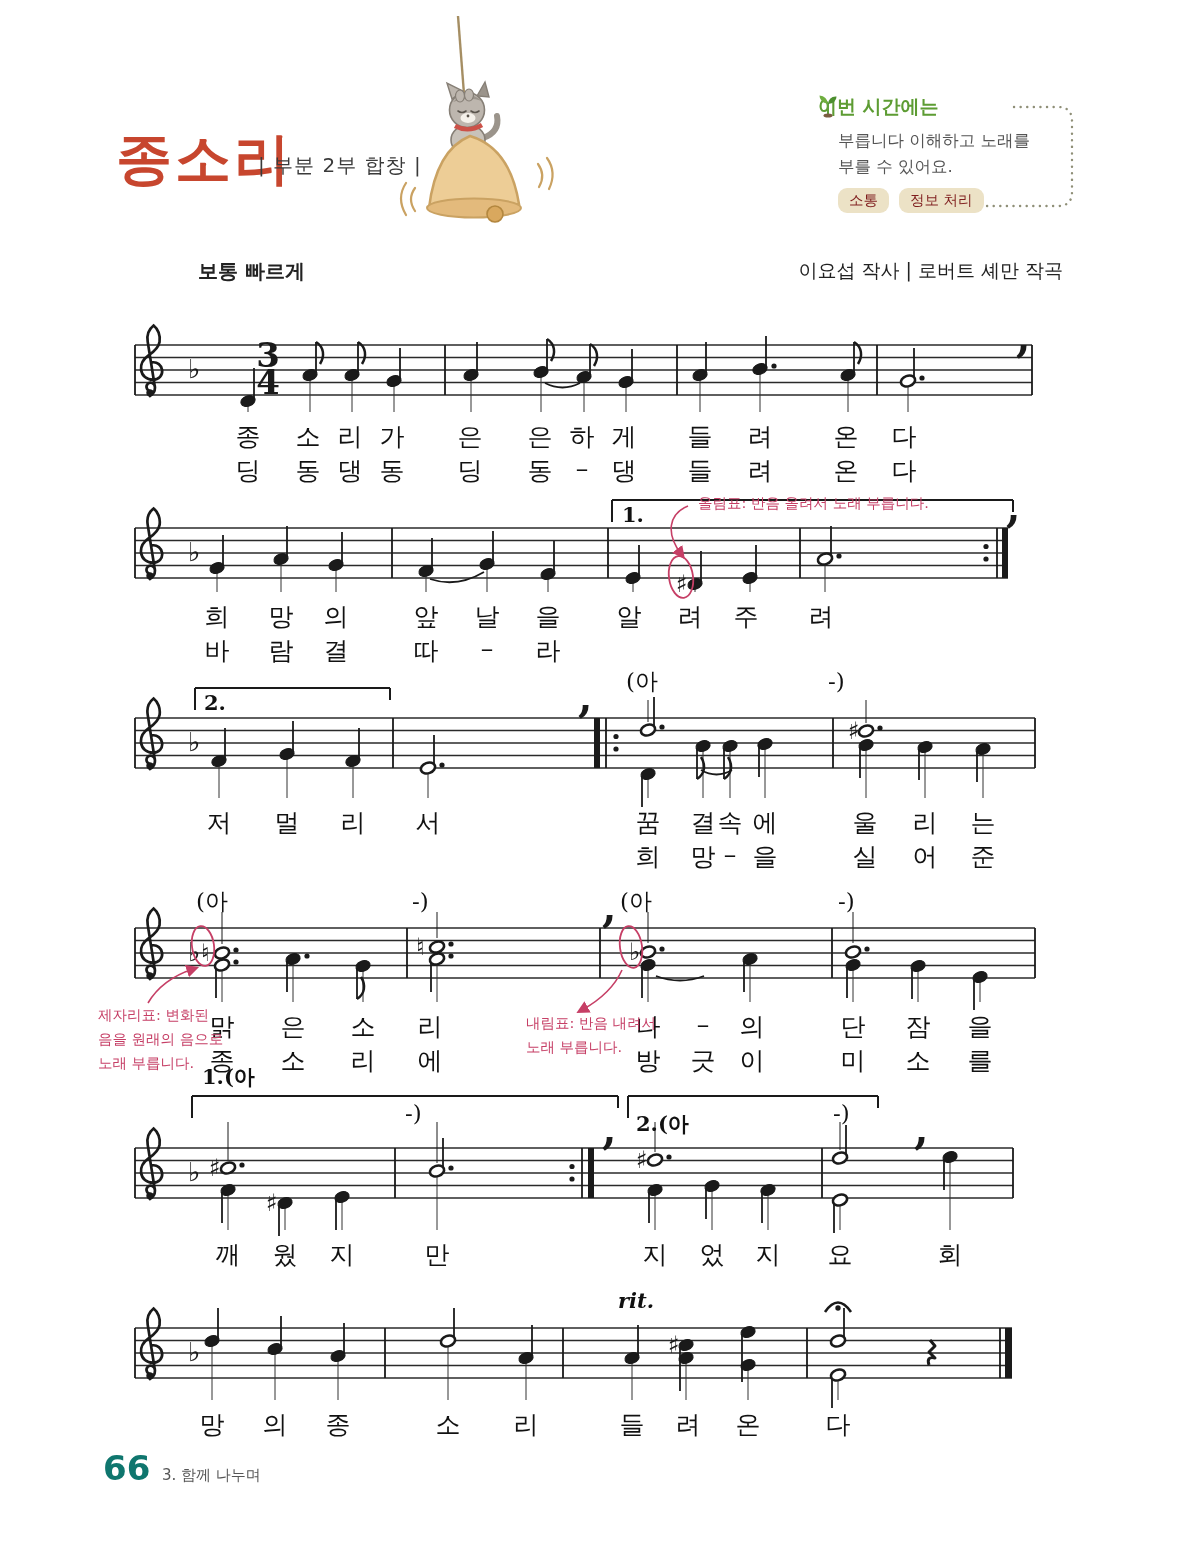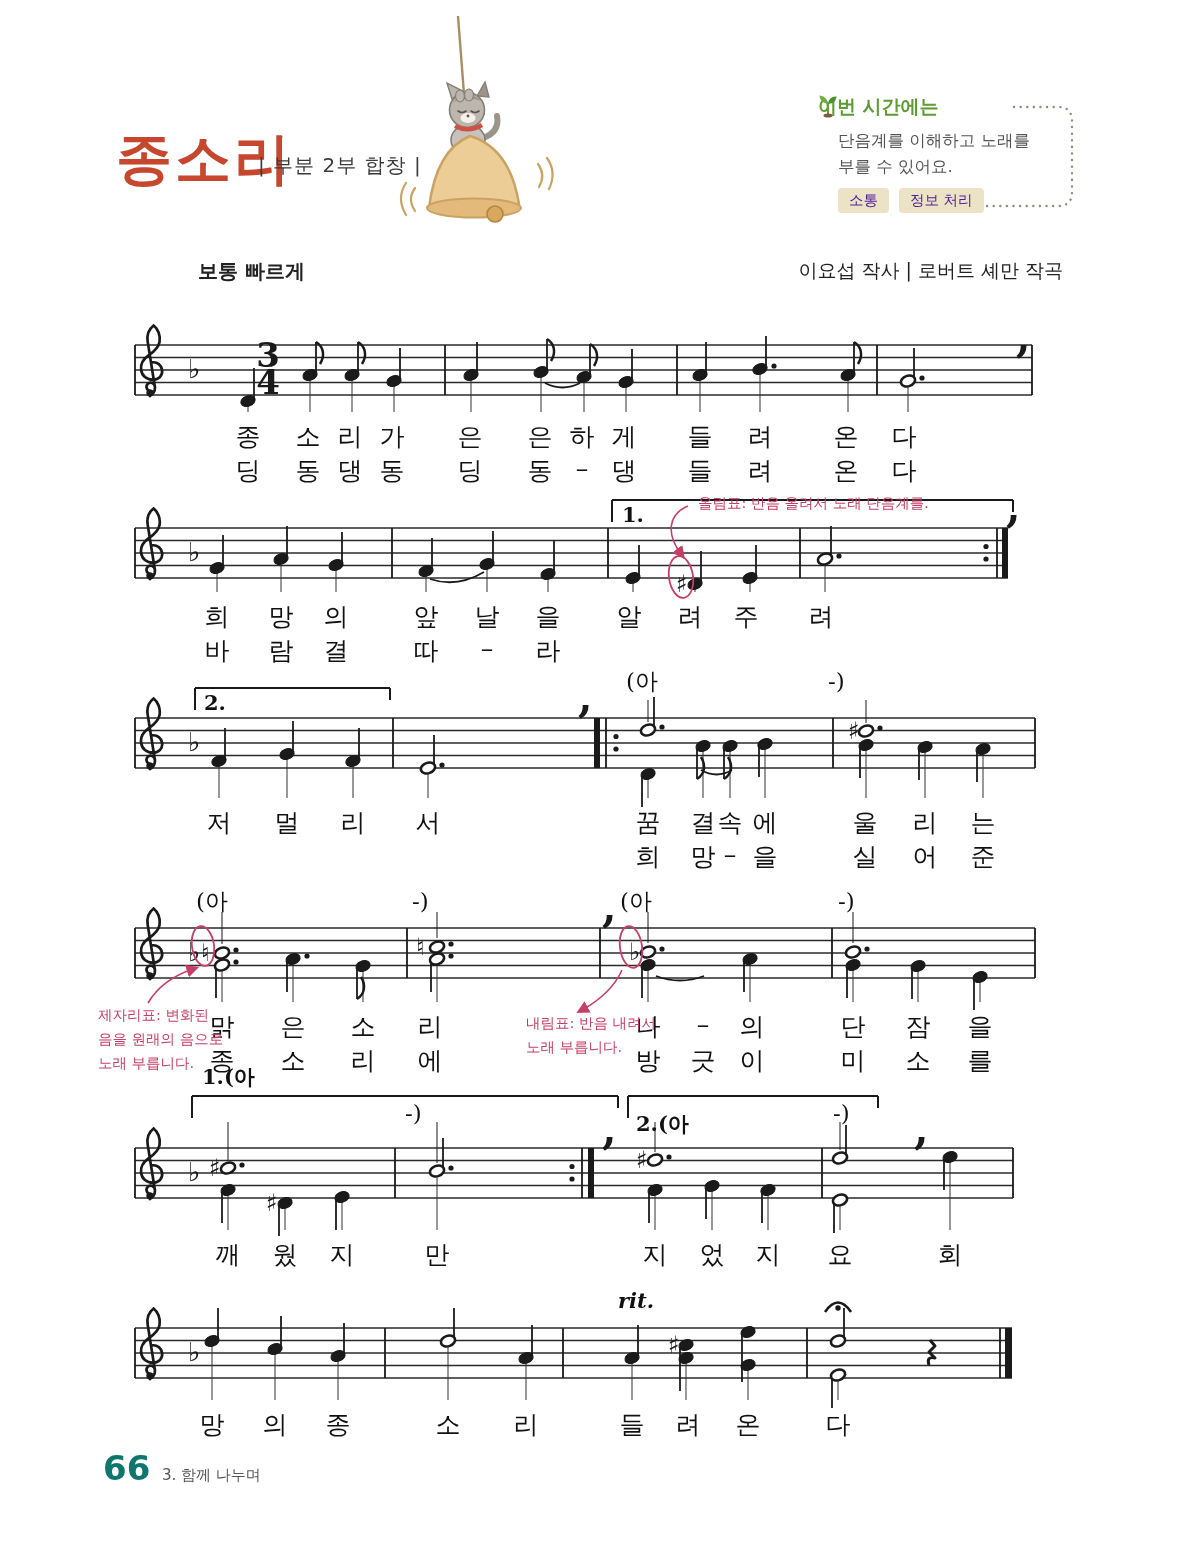--- a/index.html
+++ b/index.html
@@ -9,21 +9,21 @@
   .page-title{left:116px;top:122px;font-size:56px;font-weight:800;letter-spacing:3px;color:#c7462e;
               font-family:"DejaVu Sans",sans-serif;}
   .page-subtitle{left:258px;top:152px;font-size:20px;color:#3a3a3a;letter-spacing:1px;}
   .tempo{left:198px;top:258px;font-size:20px;font-weight:600;color:#222;}
   .credits{right:128px;top:258px;font-size:19px;color:#222;}
   .lesson-box{left:818px;top:94px;width:270px;height:136px;}
   .lesson-header{position:absolute;left:0;top:0;display:flex;align-items:center;gap:6px;
                  color:#5d9c33;font-weight:800;font-size:19px;}
   .lesson-body{position:absolute;left:20px;top:34px;width:210px;font-size:16.5px;line-height:1.55;color:#555;}
   .lesson-tags{position:absolute;left:20px;top:94px;display:flex;gap:10px;}
-  .tag{background:#ece2c6;color:#4c1d95;font-size:14.5px;padding:3px 11px;border-radius:4px;}
+  .tag{background:#ece2c6;color:#7f1d1d;font-size:14.5px;padding:3px 11px;border-radius:9px;}
   .footer-num{left:103px;top:1448px;font-size:34px;font-weight:800;color:#0f766e;}
   .footer-chapter{left:162px;top:1466px;font-size:15px;color:#555;}
   .syll{position:absolute;transform:translateX(-50%);font-size:25px;color:#111;
         font-family:"DejaVu Serif",serif;white-space:nowrap;}
   .volta-label{position:absolute;font-size:21px;font-weight:700;color:#111;
                font-family:"DejaVu Serif",serif;white-space:nowrap;}
   .ah{position:absolute;font-size:23px;color:#111;font-family:"DejaVu Serif",serif;white-space:nowrap;}
   .rit{position:absolute;font-size:21px;font-weight:700;font-style:italic;
        font-family:"DejaVu Serif",serif;color:#111;}
   .ann{position:absolute;color:#c63f66;font-size:14.5px;line-height:1.65;white-space:nowrap;}
@@ -64,21 +64,21 @@
     </svg>
     <div class="lesson-header">
       <svg width="20" height="24" viewBox="0 0 20 24">
         <path d="M 10 20 L 10 9" stroke="#5f9e3a" stroke-width="2" fill="none"></path>
         <path d="M 10 10 Q 1.5 8 1.5 1.5 Q 9 2 10 10 Z" fill="#6fae3f"></path>
         <path d="M 10 10 Q 18.5 9 18.5 2.5 Q 11 2 10 10 Z" fill="#4c8f2f"></path>
         <ellipse cx="10" cy="21.5" rx="4.5" ry="2" fill="#7a5c40"></ellipse>
       </svg>
       <span>이번 시간에는</span>
     </div>
-    <div class="lesson-body">단음계를 이해하고 노래를 부를 수 있어요.</div>
+    <div class="lesson-body">부릅니다 이해하고 노래를 부를 수 있어요.</div>
     <div class="lesson-tags">
       <span class="tag">소통</span>
       <span class="tag">정보 처리</span>
     </div>
   </div>
 
   <div class="abs tempo">보통 빠르게</div>
   <div class="abs credits" style="position:absolute;margin-left:34px;">이요섭 작사 | 로버트 셰만 작곡</div>
 
   <svg id="score-svg" width="1191" height="1559" viewBox="0 0 1191 1559">
@@ -566,21 +566,21 @@
       <span class="volta-label" style="left: 636px; top: 1098px; margin-top: 12px;">2.(아</span>
       <span class="ah" style="left: 833px; top: 1100px;">-)</span>
       <span class="ah" style="left: 626px; top: 666px;">(아</span>
       <span class="ah" style="left: 828px; top: 668px;">-)</span>
       <span class="ah" style="left: 196px; top: 886px;">(아</span>
       <span class="ah" style="left: 412px; top: 888px;">-)</span>
       <span class="ah" style="left: 620px; top: 886px;">(아</span>
       <span class="ah" style="left: 838px; top: 888px;">-)</span>
       <span class="rit" style="left: 618px; top: 1288px;">rit.</span>
       <div class="ann" style="left: 698px; top: 492px;">
-        <div>올림표: 반음 올려서 노래 단음계를.</div>
+        <div>올림표: 반음 올려서 노래 부릅니다.</div>
       </div>
       <div class="ann" style="left: 98px; top: 1004px;">
         <div>제자리표: 변화된</div>
         <div>음을 원래의 음으로</div>
         <div>노래 부릅니다.</div>
       </div>
       <div class="ann" style="left: 526px; top: 1012px;">
         <div>내림표: 반음 내려서</div>
         <div>노래 부릅니다.</div>
       </div>

